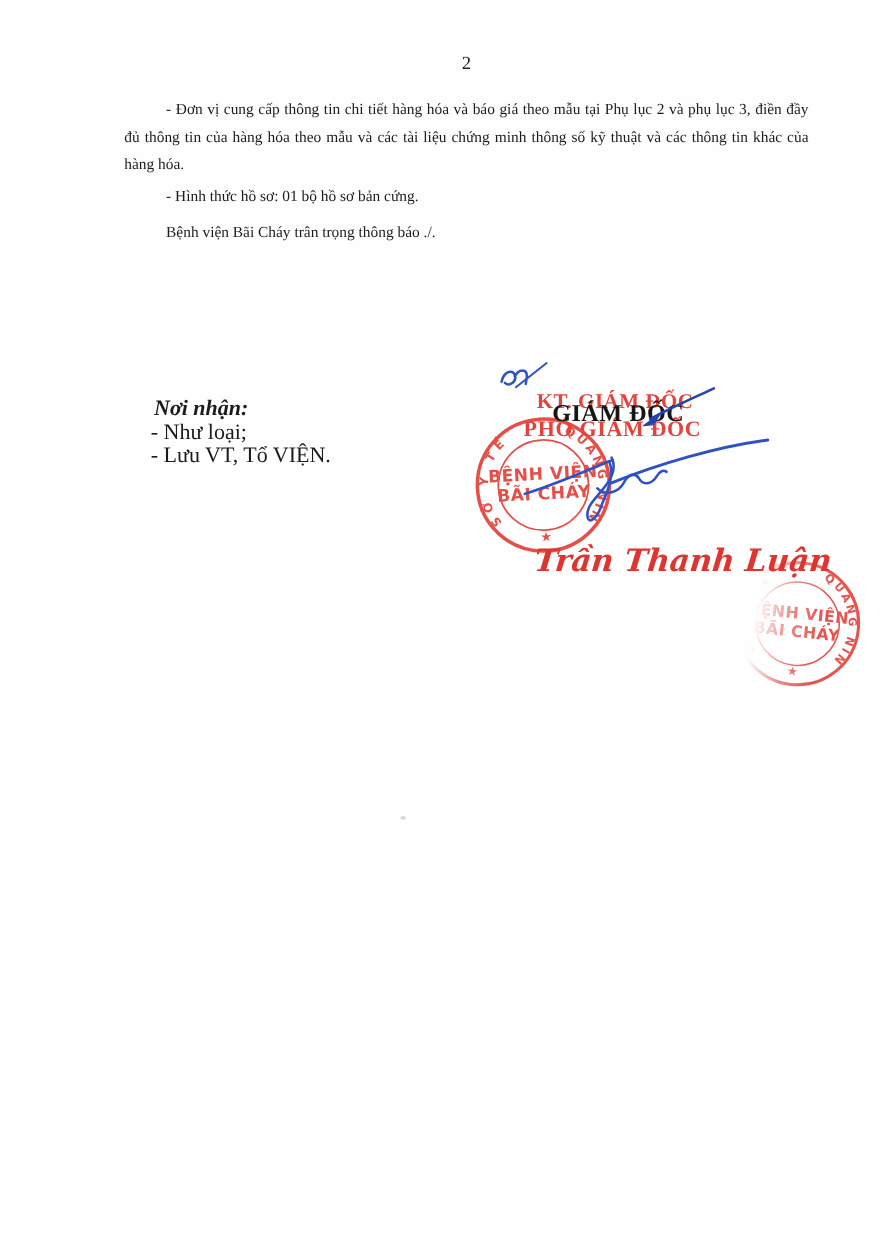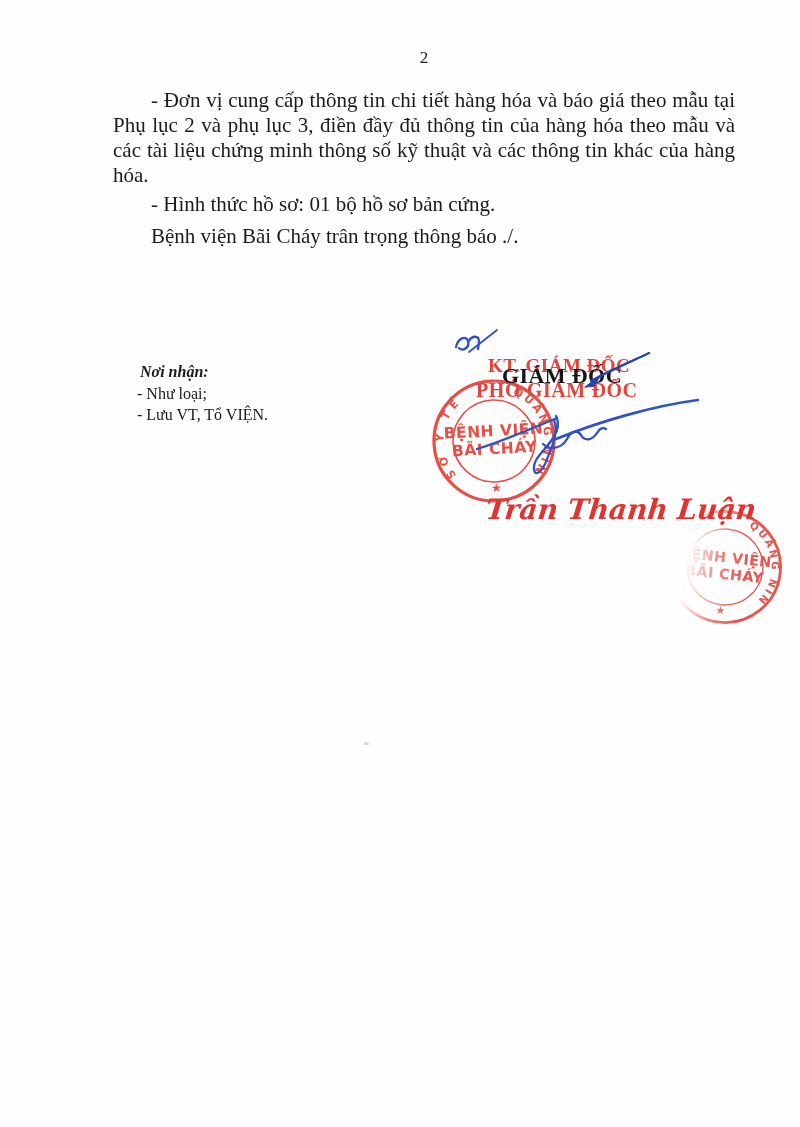--- a/index.html
+++ b/index.html
@@ -10,27 +10,27 @@
     overflow:hidden;
     font-family:"Liberation Serif","DejaVu Serif",serif;
     color:#1b1b1b;
   }
   .page-number{
     position:absolute;top:48px;left:113px;width:622px;
     text-align:center;font-size:17px;color:#222;
   }
   .doc-body{
     position:absolute;top:88px;left:113px;width:622px;
-    font-size:21px;line-height:25px;text-align:justify;
+    font-size:14px;line-height:25px;text-align:justify;
   }
   .doc-body p{margin:0 0 4px 0;text-indent:38px;}
   .doc-body p.closing{margin-top:7px;}
   .recipients{
     position:absolute;top:361px;left:137px;
-    font-size:16px;line-height:21.5px;
+    font-size:20px;line-height:21.5px;
   }
   .recipients .heading{font-weight:bold;font-style:italic;padding-left:3px;}
   .sig-title-red{
     position:absolute;left:488px;top:355px;
     font-size:19px;font-weight:bold;color:#e4423b;
     letter-spacing:.5px;white-space:nowrap;z-index:3;
   }
   .sig-title-black{
     position:absolute;left:502px;top:363px;
     font-size:22px;font-weight:bold;color:#161616;

